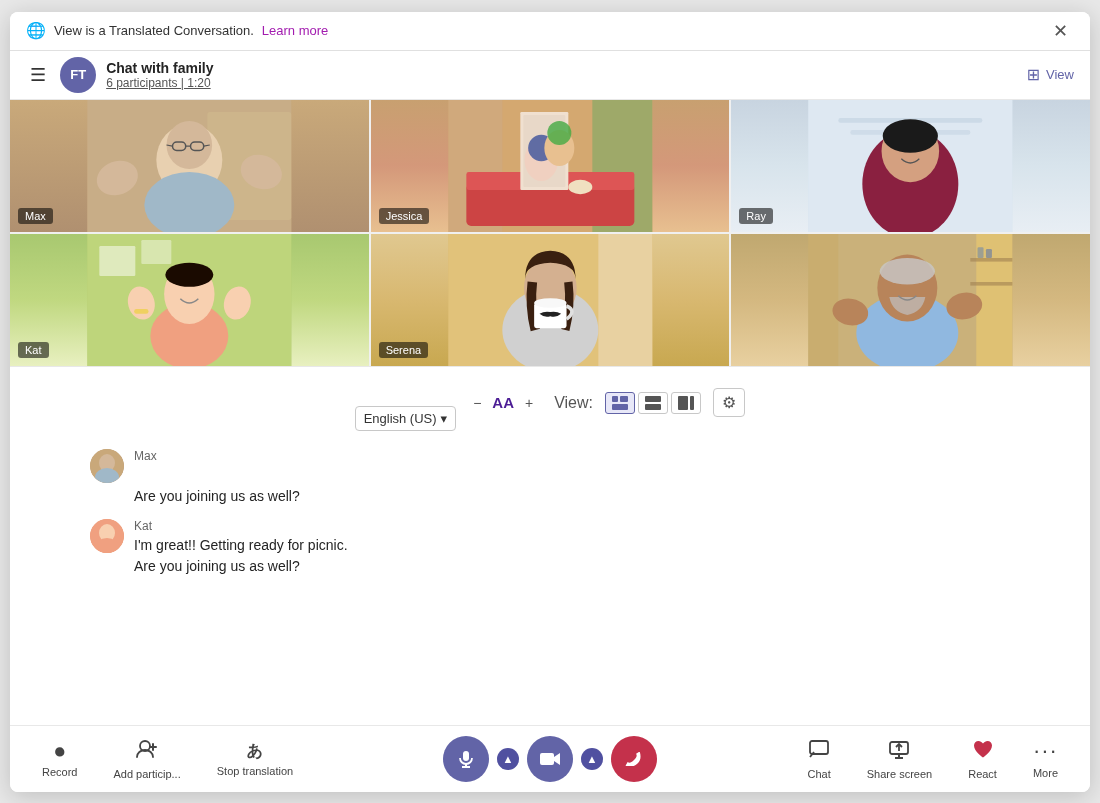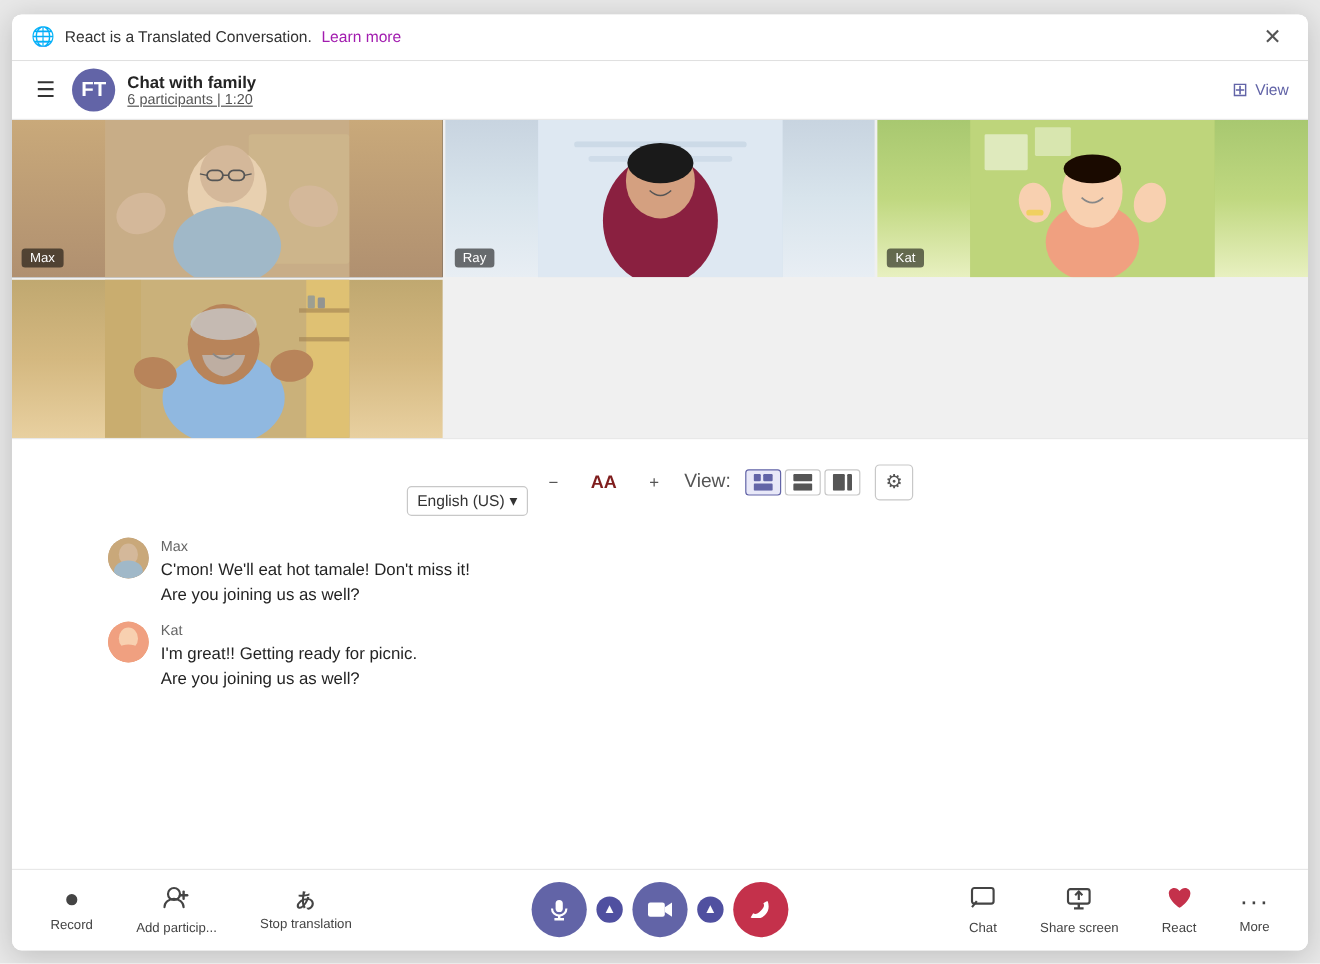--- a/index.html
+++ b/index.html
@@ -83,21 +83,21 @@
     }
     .avatar-circle {
       width: 36px;
       height: 36px;
       border-radius: 50%;
       background: #6264a7;
       color: #fff;
       display: flex;
       align-items: center;
       justify-content: center;
-      font-size: 17px;
+      font-size: 13px;
       font-weight: 600;
     }
     .chat-info .title {
       font-size: 14px;
       font-weight: 600;
       color: #242424;
     }
     .chat-info .subtitle {
       font-size: 12px;
       color: #555;
@@ -364,21 +364,21 @@
     }
   </style>
 </head>
 <body>
 
 <div class="window">
 
   <div class="translated-banner">
     <div class="left">
       <span class="icon-translate">🌐</span>
-      <span>React is a Translated Conversation.</span>
+      <span>View is a Translated Conversation.</span>
       <a class="learn-more" href="#">Learn more</a>
     </div>
     <button class="close-btn">✕</button>
   </div>
 
   <div class="header">
     <div class="header-left">
       <button class="hamburger">☰</button>
       <div class="avatar-circle">FT</div>
       <div class="chat-info">
@@ -414,20 +414,44 @@
           <rect x="142" y="70" width="22" height="14" rx="7" fill="none" stroke="#555" stroke-width="2.5"></rect>
           <rect x="172" y="70" width="22" height="14" rx="7" fill="none" stroke="#555" stroke-width="2.5"></rect>
           <line x1="164" y1="77" x2="172" y2="77" stroke="#555" stroke-width="2"></line>
           <line x1="142" y1="77" x2="132" y2="75" stroke="#555" stroke-width="2"></line>
           <line x1="194" y1="77" x2="204" y2="75" stroke="#555" stroke-width="2"></line>
         </svg>
       </div>
       <div class="participant-label">Max</div>
     </div>
 
+    <div class="video-cell">
+      <div class="person-jessica">
+        <svg viewBox="0 0 340 220" width="100%" height="100%" xmlns="http://www.w3.org/2000/svg" style="position:absolute;top:0;left:0;">
+          <rect width="340" height="220" fill="#d4a870"></rect>
+          <rect x="240" y="0" width="100" height="220" fill="#88aa66" opacity="0.7"></rect>
+          <rect x="0" y="0" width="90" height="220" fill="#ccaa88" opacity="0.5"></rect>
+
+          <rect x="30" y="140" width="280" height="70" fill="#cc4444" rx="8"></rect>
+          <rect x="30" y="120" width="280" height="30" fill="#dd5555" rx="4"></rect>
+
+          <rect x="120" y="20" width="80" height="130" fill="#f0e0d0" rx="2"></rect>
+          <rect x="125" y="25" width="70" height="120" fill="#e8d8c8" rx="2"></rect>
+
+          <ellipse cx="155" cy="100" rx="28" ry="35" fill="#f0d0c0"></ellipse>
+          <ellipse cx="155" cy="80" rx="22" ry="22" fill="#5060a0" opacity="0.9"></ellipse>
+
+          <ellipse cx="185" cy="80" rx="25" ry="30" fill="#e8c090"></ellipse>
+          <ellipse cx="185" cy="55" rx="20" ry="20" fill="#44aa44" opacity="0.8"></ellipse>
+
+          <ellipse cx="220" cy="145" rx="20" ry="12" fill="#f0e0c0"></ellipse>
+        </svg>
+      </div>
+      <div class="participant-label">Jessica</div>
+    </div>
 
     <div class="video-cell">
       <div class="person-ray">
         <svg viewBox="0 0 340 220" width="100%" height="100%" xmlns="http://www.w3.org/2000/svg" style="position:absolute;top:0;left:0;">
           <rect width="340" height="220" fill="#d4e0ec"></rect>
           <rect x="0" y="0" width="340" height="220" fill="#e0eaf4" opacity="0.8"></rect>
 
           <rect x="50" y="30" width="240" height="8" fill="#c0d0e0" opacity="0.6" rx="4"></rect>
           <rect x="70" y="50" width="200" height="8" fill="#c0d0e0" opacity="0.5" rx="4"></rect>
 
@@ -460,20 +484,45 @@
           <ellipse cx="250" cy="115" rx="22" ry="28" fill="#f8d0b0" transform="rotate(15 250 115)"></ellipse>
 
           <rect x="78" y="125" width="24" height="8" fill="#f0d060" rx="4"></rect>
 
           <path d="M 155 108 Q 170 122 185 108" stroke="#888" stroke-width="2.5" fill="none"></path>
         </svg>
       </div>
       <div class="participant-label">Kat</div>
     </div>
 
+    <div class="video-cell">
+      <div class="person-serena">
+        <svg viewBox="0 0 340 220" width="100%" height="100%" xmlns="http://www.w3.org/2000/svg" style="position:absolute;top:0;left:0;">
+          <rect width="340" height="220" fill="#d8b870"></rect>
+          <rect x="0" y="0" width="340" height="220" fill="#e8c880" opacity="0.6"></rect>
+
+          <rect x="250" y="0" width="90" height="220" fill="#f0e0c8" opacity="0.5"></rect>
+
+          <ellipse cx="170" cy="160" rx="80" ry="70" fill="#d0d0d0"></ellipse>
+          <ellipse cx="170" cy="90" rx="44" ry="50" fill="#d4b090"></ellipse>
+
+          <path d="M 128 75 Q 128 30 170 28 Q 212 30 212 75 Q 212 50 170 48 Q 128 50 128 75" fill="#3a2010"></path>
+          <path d="M 140 80 Q 135 120 145 160" fill="#3a2010" stroke="#3a2010" stroke-width="16"></path>
+          <path d="M 200 80 Q 205 120 195 160" fill="#3a2010" stroke="#3a2010" stroke-width="14"></path>
+
+          <rect x="143" y="115" width="54" height="42" fill="#fff" rx="4"></rect>
+          <ellipse cx="170" cy="115" rx="27" ry="8" fill="#f8f8f8"></ellipse>
+
+          <path d="M 152 133 Q 160 128 170 130 Q 180 128 188 133 Q 180 140 170 137 Q 160 140 152 133" fill="#222"></path>
+
+          <path d="M 197 120 Q 215 128 197 142" stroke="#e0e0e0" stroke-width="6" fill="none"></path>
+        </svg>
+      </div>
+      <div class="participant-label">Serena</div>
+    </div>
 
     <div class="video-cell">
       <div class="person-sixth">
         <svg viewBox="0 0 340 220" width="100%" height="100%" xmlns="http://www.w3.org/2000/svg" style="position:absolute;top:0;left:0;">
           <rect width="340" height="220" fill="#c0a870"></rect>
           <rect x="0" y="0" width="340" height="220" fill="#d0b880" opacity="0.6"></rect>
 
           <rect x="280" y="0" width="60" height="220" fill="#e8c870" opacity="0.7"></rect>
           <rect x="0" y="0" width="50" height="220" fill="#c8a860" opacity="0.4"></rect>
 
@@ -499,21 +548,21 @@
     </div>
   </div>
 
   <div class="controls-bar">
     <div class="lang-select">
       <span>English (US)</span>
       <span>▾</span>
     </div>
     <div class="font-controls">
       <button class="font-btn">−</button>
-      <span style="font-size:15px;font-weight:600;color:#7f1d1d;margin:0 18px;">AA</span>
+      <span style="font-size:15px;font-weight:600;color:#4c1d95;margin:0 2px;">AA</span>
       <button class="font-btn">+</button>
     </div>
     <span class="view-label">View:</span>
     <div class="view-btns">
       <button class="view-btn active" title="Grid view">
         <svg width="16" height="14" viewBox="0 0 16 14">
             <rect x="0" y="0" width="6" height="6" rx="1" fill="currentColor"></rect>
             <rect x="8" y="0" width="8" height="6" rx="1" fill="currentColor"></rect>
             <rect x="0" y="8" width="16" height="6" rx="1" fill="currentColor"></rect>
           </svg>
@@ -539,21 +588,21 @@
       <div class="chat-avatar max-avatar">
         <svg width="34" height="34" viewBox="0 0 34 34">
             <circle cx="17" cy="17" r="17" fill="#c9a87a"></circle>
             <ellipse cx="17" cy="14" rx="8" ry="9" fill="#d4b89a"></ellipse>
             <ellipse cx="17" cy="28" rx="12" ry="9" fill="#a0b8c8"></ellipse>
           </svg>
       </div>
       <div class="msg-content">
         <div class="sender">Max</div>
         <div class="text">
-          <span>C'mon! We'll eat hot tamale! Don't miss it!</span><br>
+          <br>
           <span>Are you joining us as well?</span>
         </div>
       </div>
     </div>
     <div class="chat-message">
       <div class="chat-avatar kat-avatar">
         <svg width="34" height="34" viewBox="0 0 34 34">
             <circle cx="17" cy="17" r="17" fill="#f0a080"></circle>
             <ellipse cx="17" cy="14" rx="8" ry="9" fill="#f8d0b0"></ellipse>
             <ellipse cx="17" cy="28" rx="12" ry="9" fill="#f0a080"></ellipse>

